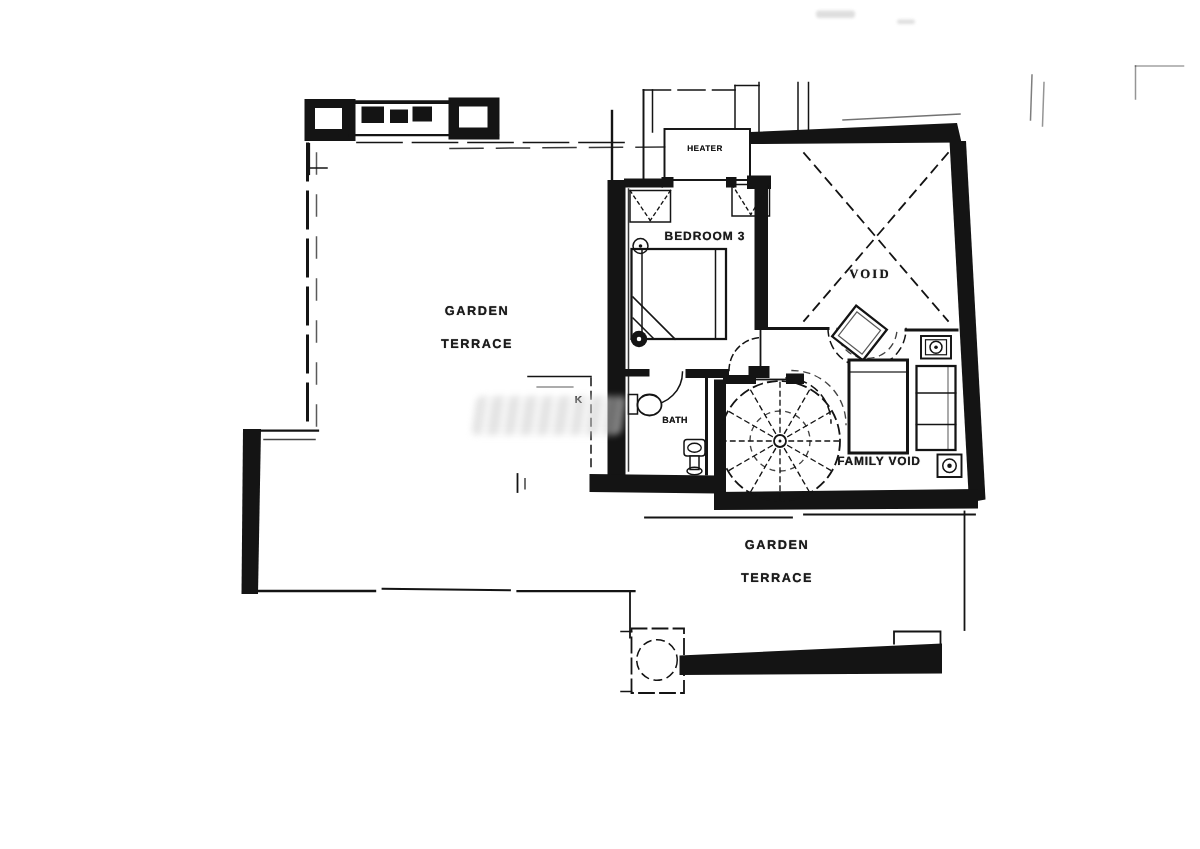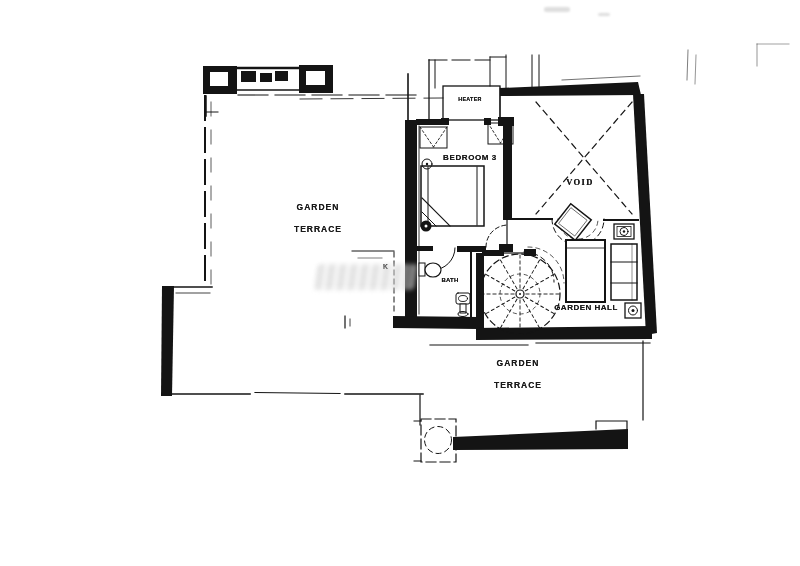--- a/index.html
+++ b/index.html
@@ -245,21 +245,21 @@
     <span>TERRACE</span></div>
 
   <div class="lbl lbl-bedroom">BEDROOM 3</div>
 
   <div class="lbl lbl-void">VOID</div>
 
   <div class="lbl lbl-heater">HEATER</div>
 
   <div class="lbl lbl-bath">BATH</div>
 
-  <div class="lbl lbl-family">GARDEN HALL</div>
+  <div class="lbl lbl-family">FAMILY VOID</div>
 
   <div class="lbl lbl-gt-lower"><span>GARDEN</span><br>
     <span>TERRACE</span></div>
 
   <div class="lbl lbl-k">K</div>
 
   <div class="watermark"></div>
   <div class="speck speck-1"></div>
   <div class="speck speck-2"></div>
 

